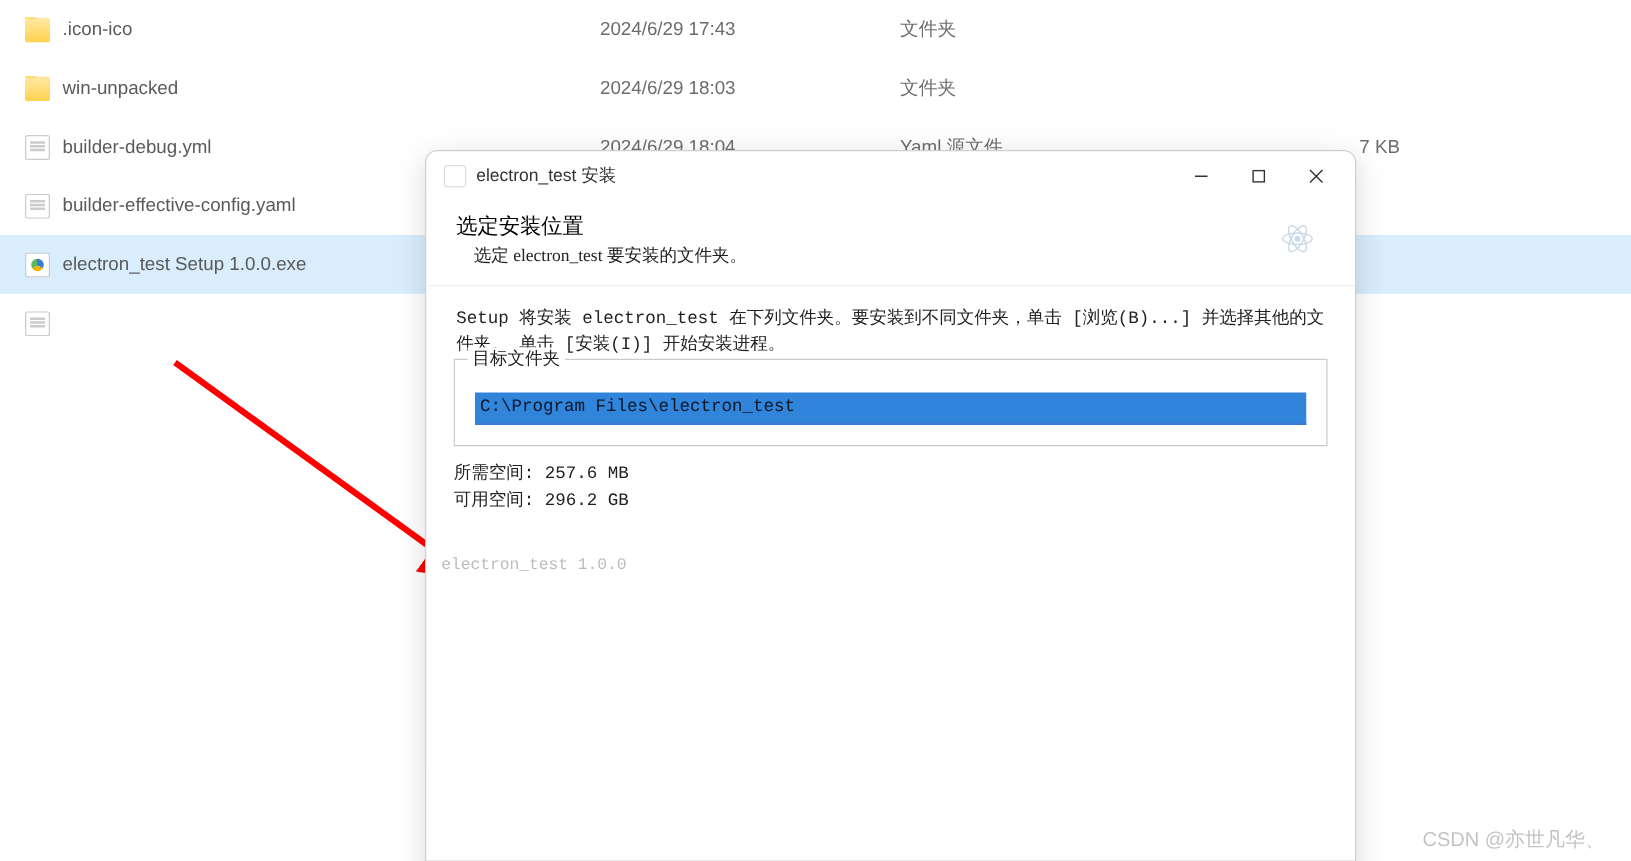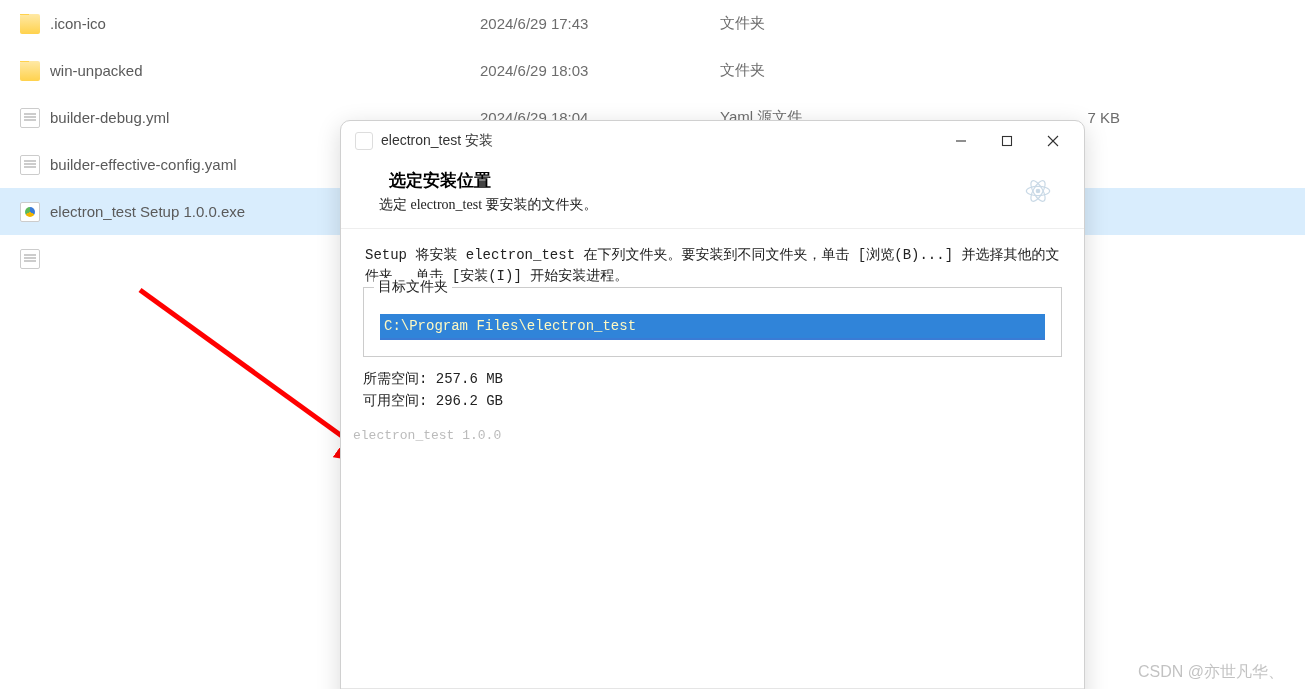--- a/index.html
+++ b/index.html
@@ -131,25 +131,24 @@
   .window-controls svg { width: 12px; height: 12px; stroke: #333; stroke-width: 1.1; fill: none; }
 
   .header {
     padding: 8px 24px 14px 24px;
     display: flex;
     align-items: flex-start;
   }
   .header-left { flex: 1; }
   .header-title {
     font-size: 17px;
-    font-weight: bold;
+    font-weight: normal;
     font-family: "SimSun", serif;
     color: #000;
     margin-bottom: 4px;
-    margin-left: 24px;
   }
   .header-sub {
     font-size: 14px;
     font-family: "SimSun", serif;
     color: #222;
     padding-left: 14px;
   }
   .header-logo {
     width: 44px; height: 44px;
     color: #c9d9e6;
@@ -186,41 +185,41 @@
     display: flex;
     gap: 20px;
     align-items: center;
   }
   .path-input {
     flex: 1;
     height: 26px;
     border: none;
     border-bottom: 2px solid #3a7bd5;
     background: #3084d9;
-    color: #fef9c3;
+    color: #0f172a;
     font-family: "Courier New", "SimSun", monospace;
     font-size: 14px;
     padding: 0 4px;
     outline: none;
   }
   .path-input::selection { background: #3084d9; color: #fff; }
   .browse-btn {
     min-width: 120px;
     height: 30px;
     border: 1px solid #bbb;
     border-radius: 4px;
     background: #f6f6f6;
     font-family: "SimSun", serif;
     font-size: 14px;
     cursor: pointer;
   }
   .space-info {
     font-family: "SimSun", "Courier New", monospace;
     line-height: 1.55;
-    margin-bottom: 12px;
+    margin-bottom: 28px;
   }
   .brand {
     font-family: "Courier New", monospace;
     font-size: 13px;
     color: #bbb;
     padding: 4px 22px 6px 0;
     margin-left: -10px;
     margin-top: 12px;
   }
   .footer {

